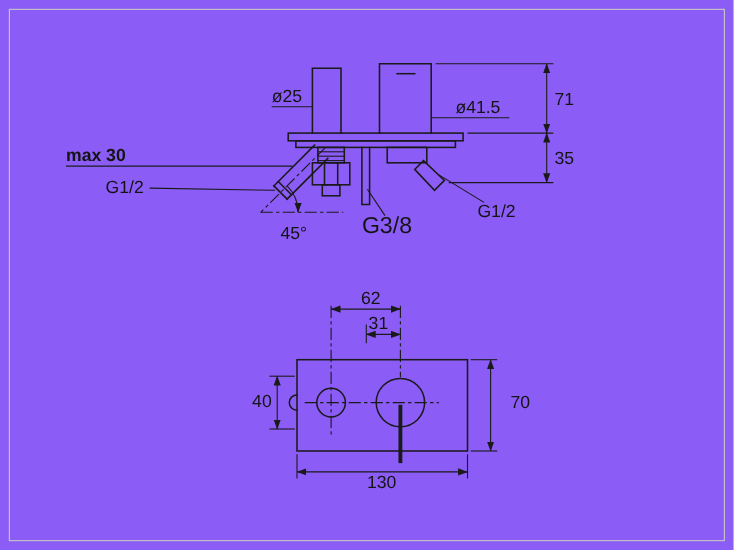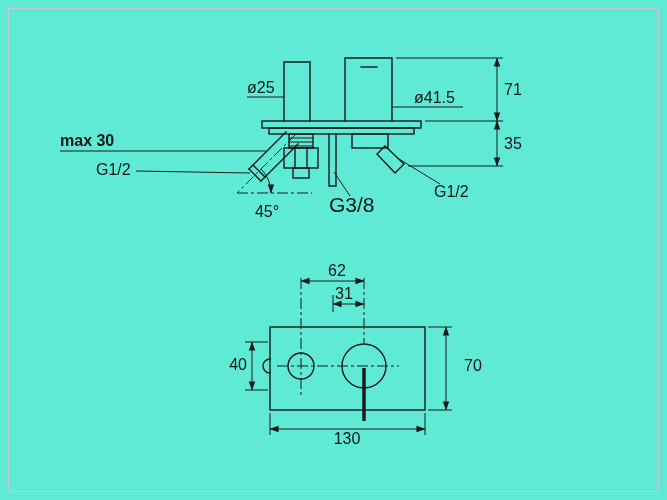--- a/index.html
+++ b/index.html
@@ -1,19 +1,19 @@
 <!DOCTYPE html>
 <html><head>
 <meta charset="utf-8">
 <style>
   html,body{margin:0;padding:0;background:#ffffff;}
   .canvas{
     position:relative;
     width:667px;height:500px;
-    background:#5eead4;
+    background:#8b5cf6;
     font-family:"Liberation Sans", sans-serif;
     overflow:hidden;
   }
   .page-frame{
     position:absolute;
     left:8px;top:8px;right:8px;bottom:8px;
     border:1px solid #c9c9c9;
     pointer-events:none;
   }
   svg{position:absolute;left:0;top:0;}

